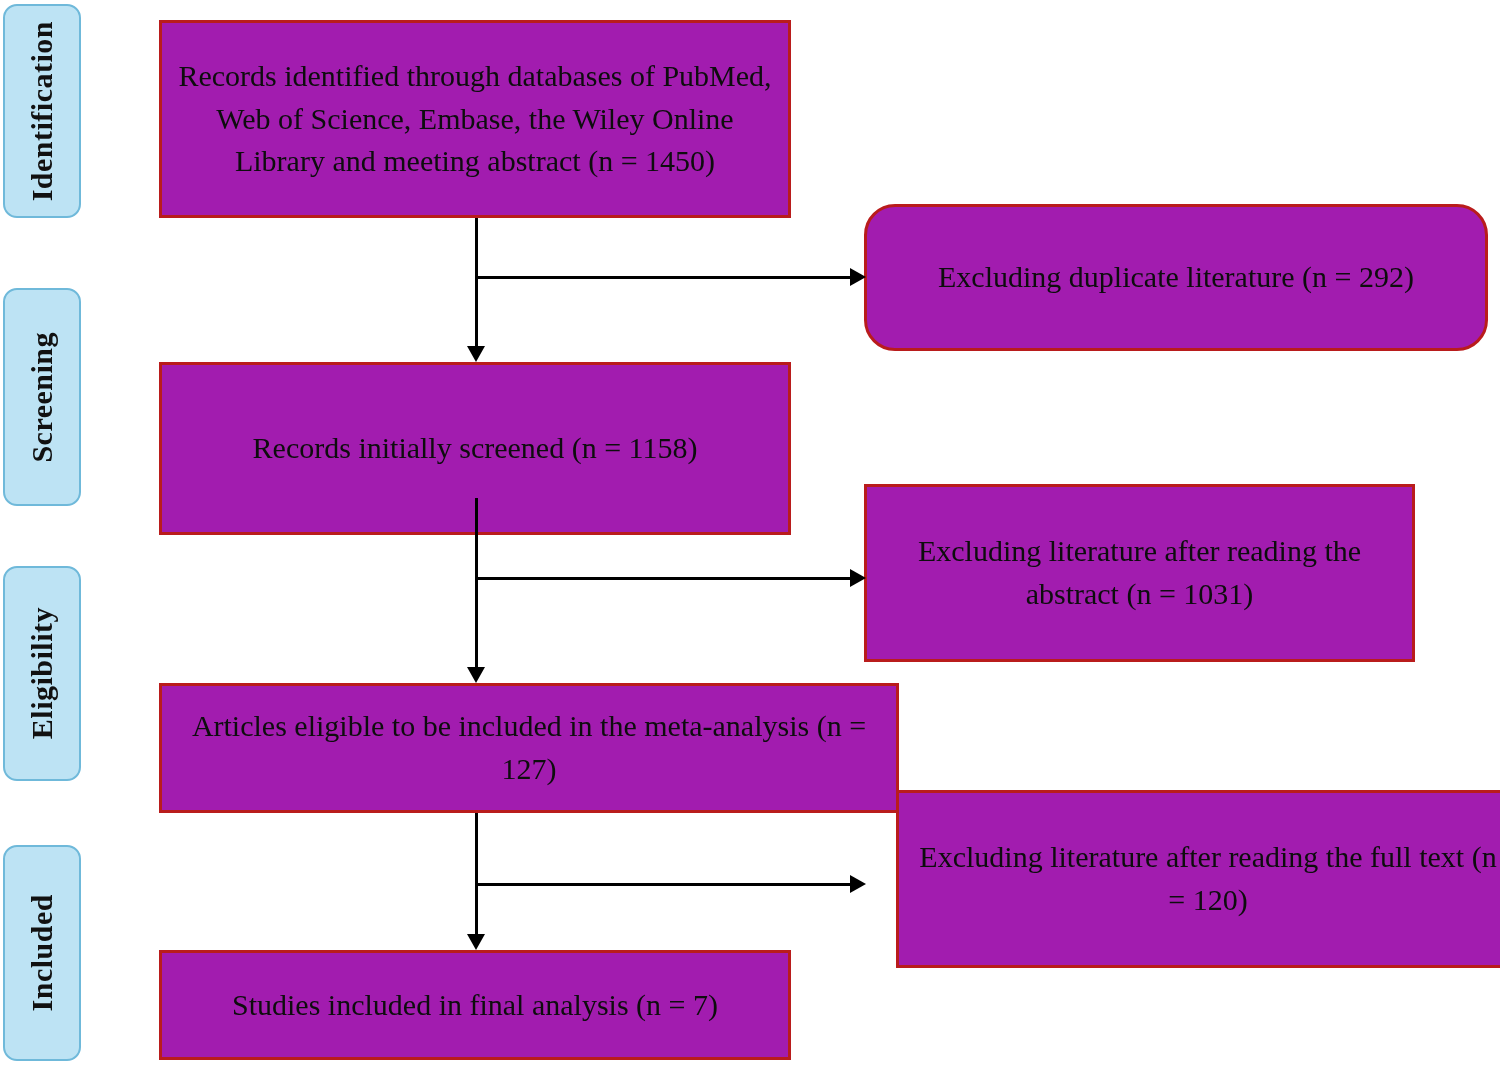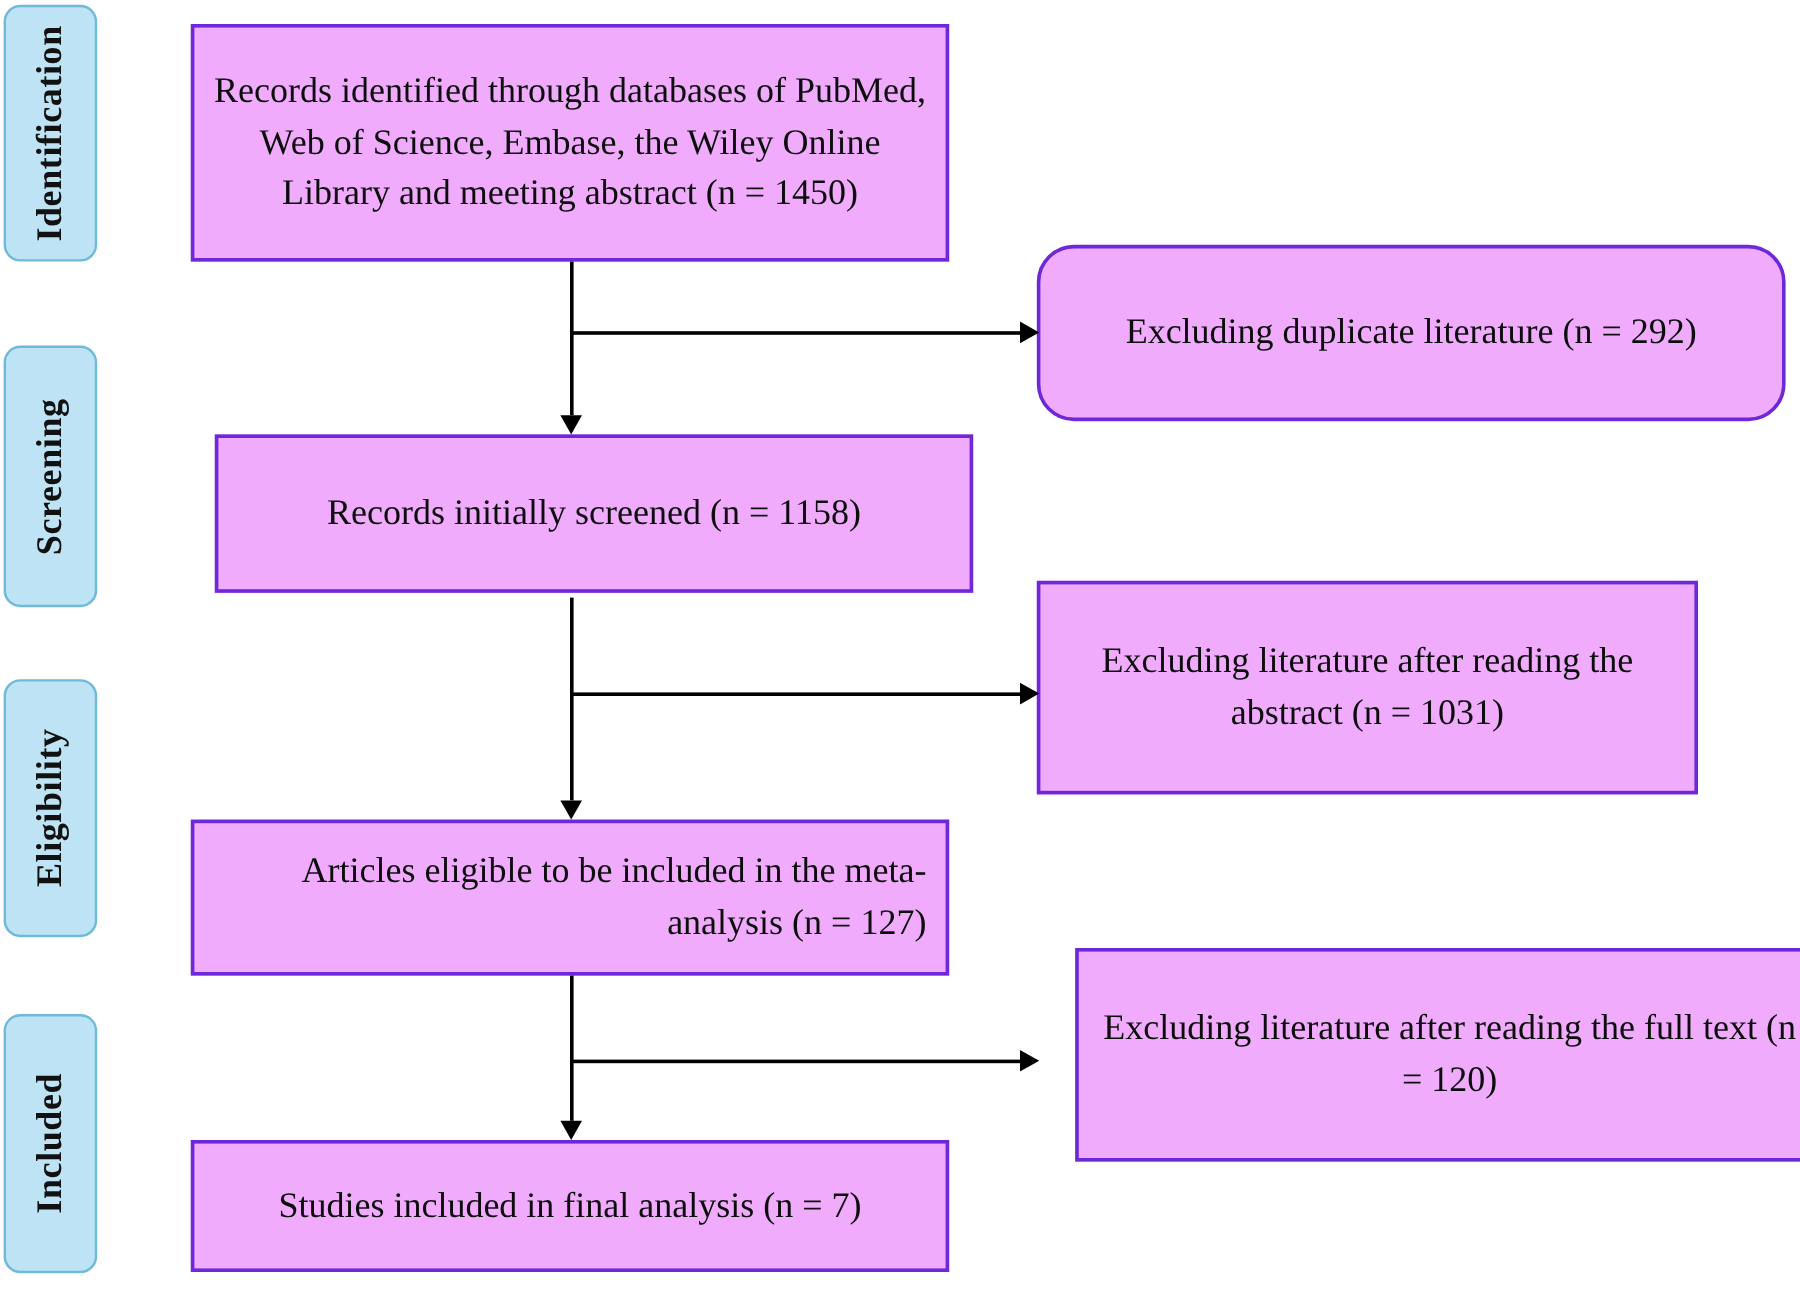--- a/index.html
+++ b/index.html
@@ -39,22 +39,22 @@
     letter-spacing: 0.5px;
     color: #111111;
     white-space: nowrap;
     line-height: 1;
   }
 
   
   .flow-box {
     position: absolute;
     box-sizing: border-box;
-    background: #f0abfc;
-    border: 3px solid #6d28d9;
+    background: #a21caf;
+    border: 3px solid #b91c1c;
     display: flex;
     align-items: center;
     justify-content: center;
     text-align: center;
   }
   .flow-box .box-text {
     font-family: "Liberation Serif", "DejaVu Serif", serif;
     font-size: 30px;
     line-height: 1.42;
     color: #0d0d0d;
@@ -108,25 +108,25 @@
   </div>
 
   <div class="stage-tab" style="left:3px; top:845px; width:78px; height:216px;">
     <span class="stage-label">Included</span>
   </div>
 
   <div class="flow-box" style="left:159px; top:20px; width:632px; height:198px;">
     <div class="box-text">Records identified through databases of PubMed, Web of Science, Embase, the Wiley Online Library and meeting abstract (n = 1450)</div>
   </div>
 
-  <div class="flow-box" style="left:159px; top:362px; width:632px; height:132px;margin-left:20px;">
+  <div class="flow-box" style="left:159px; top:362px; width:632px; height:173px;">
     <div class="box-text">Records initially screened (n = 1158)</div>
   </div>
 
-  <div class="flow-box" style="left:159px; top:683px; width:632px; height:130px;text-align:right;">
+  <div class="flow-box" style="left:159px; top:683px; width:740px; height:130px;">
     <div class="box-text">Articles eligible to be included in the meta-analysis (n = 127)</div>
   </div>
 
   <div class="flow-box" style="left:159px; top:950px; width:632px; height:110px;">
     <div class="box-text">Studies included in final analysis (n = 7)</div>
   </div>
 
   <div class="flow-box" style="left:864px; top:204px; width:624px; height:147px;border-radius:31px;">
     <div class="box-text">Excluding duplicate literature (n = 292)</div>
   </div>

